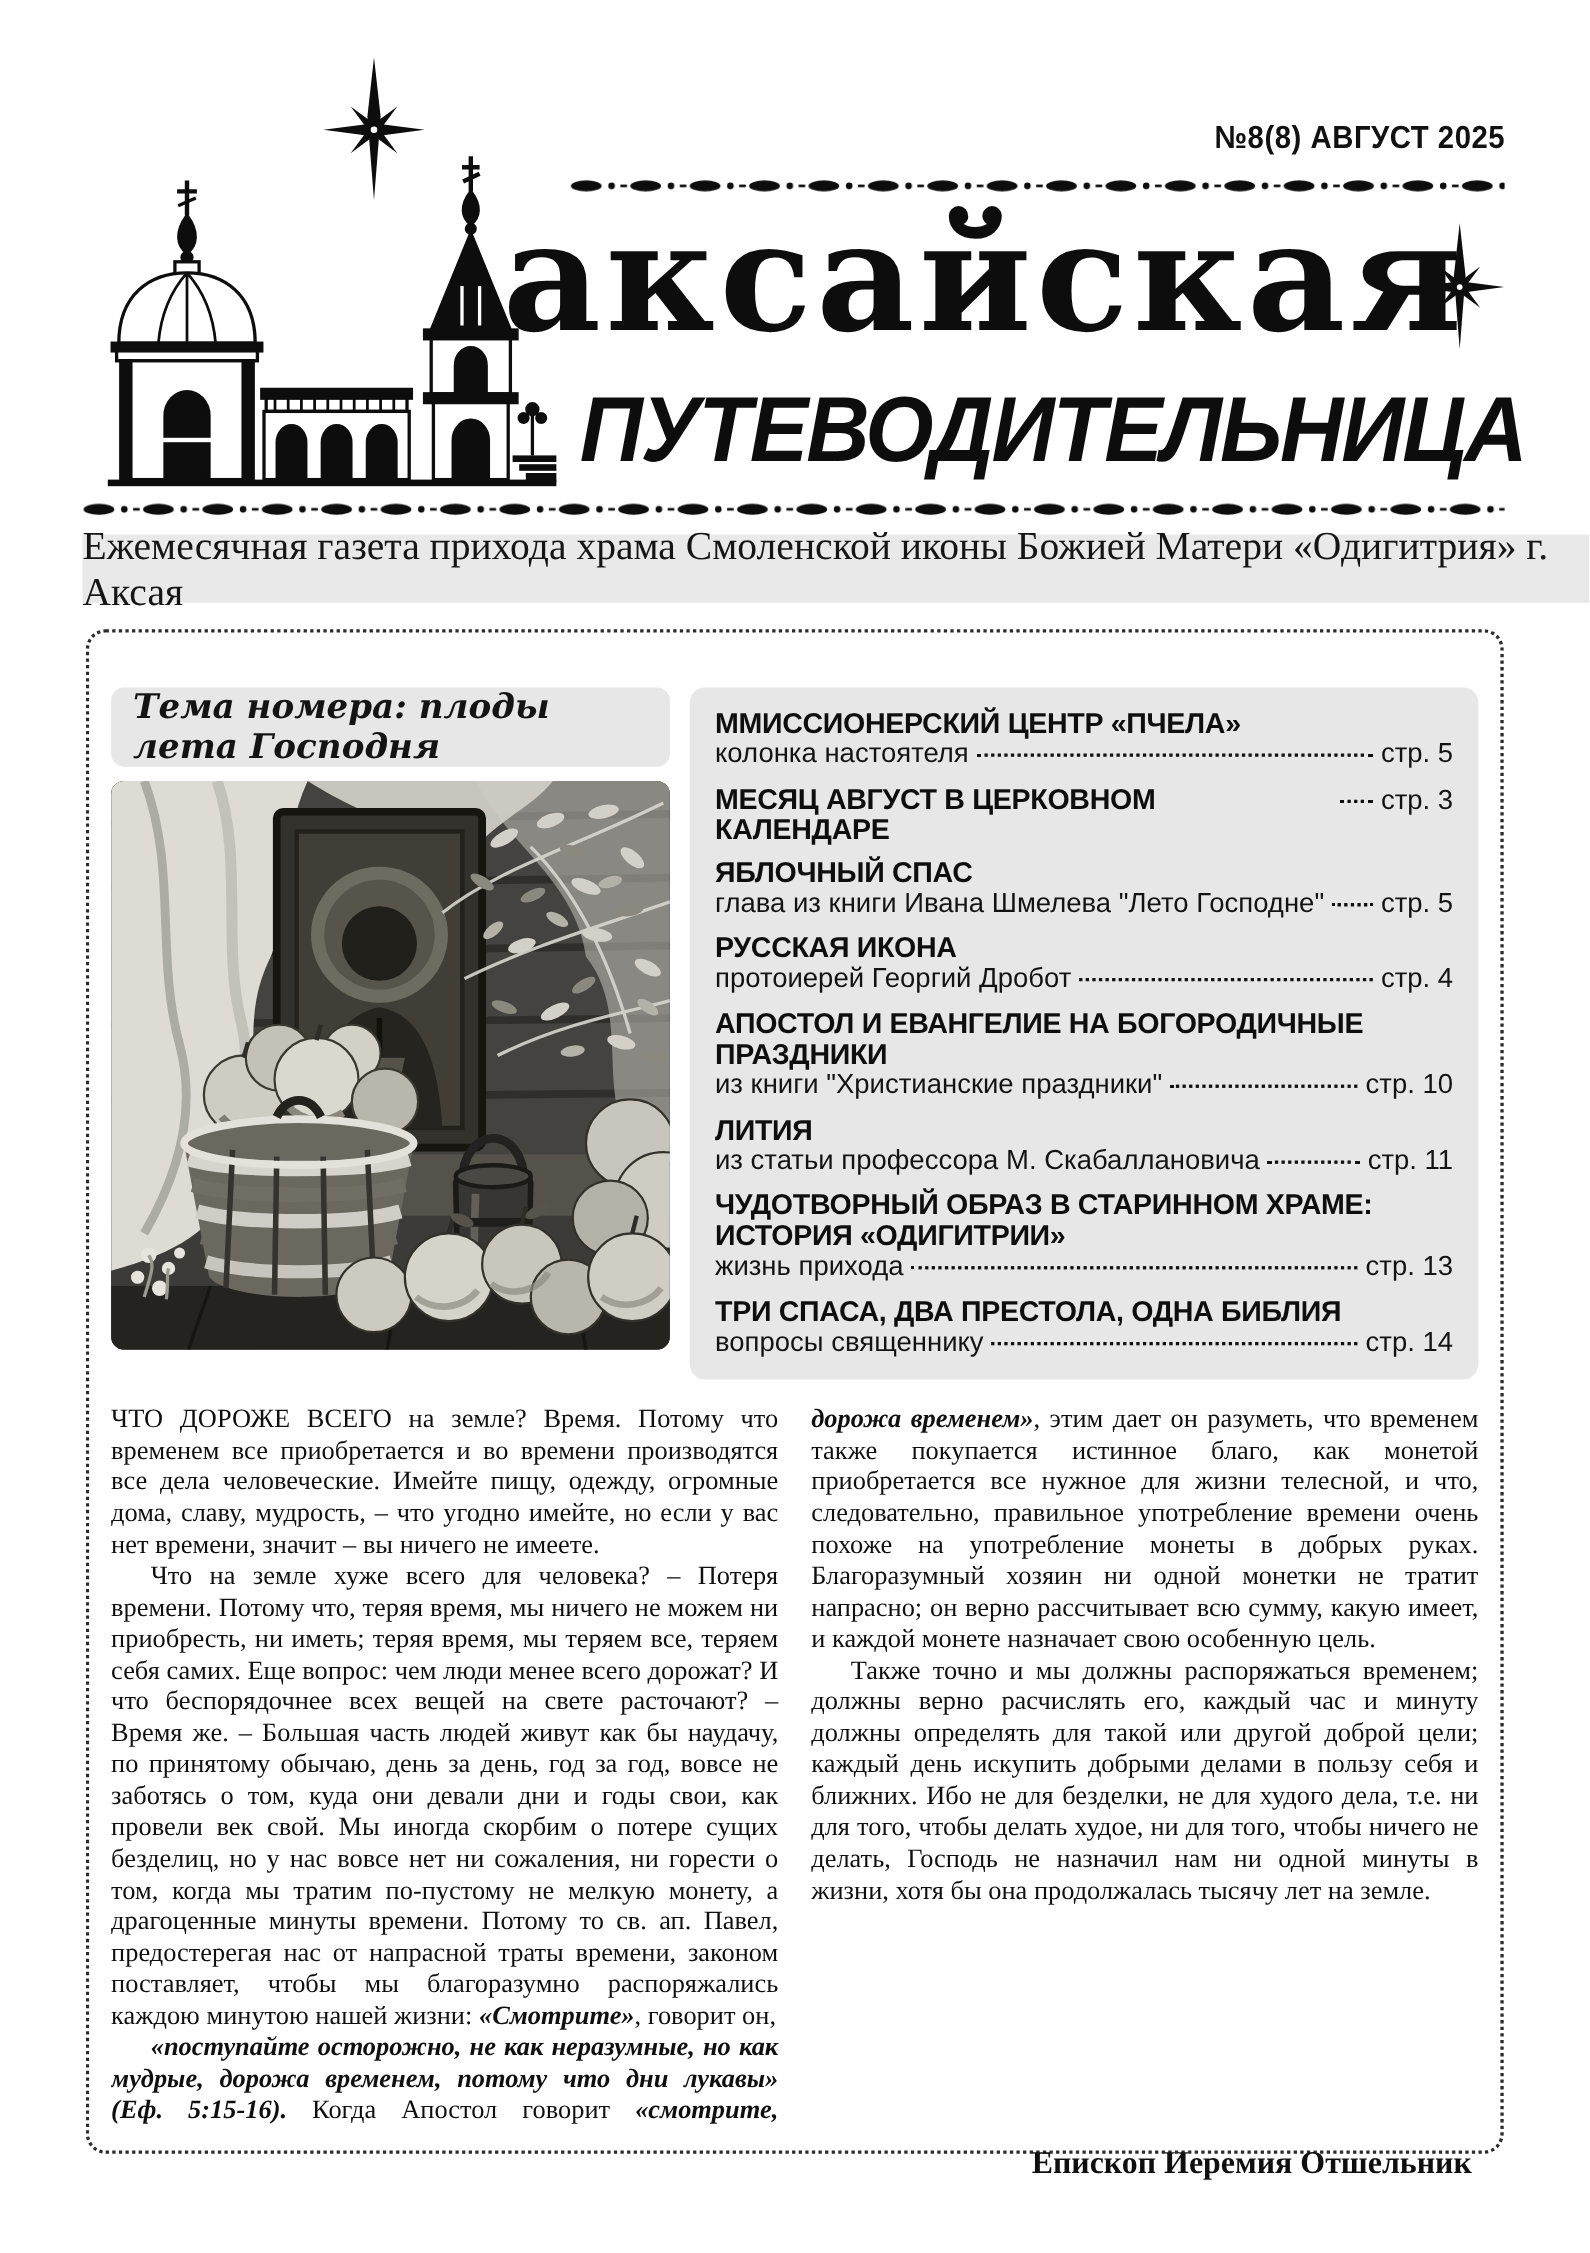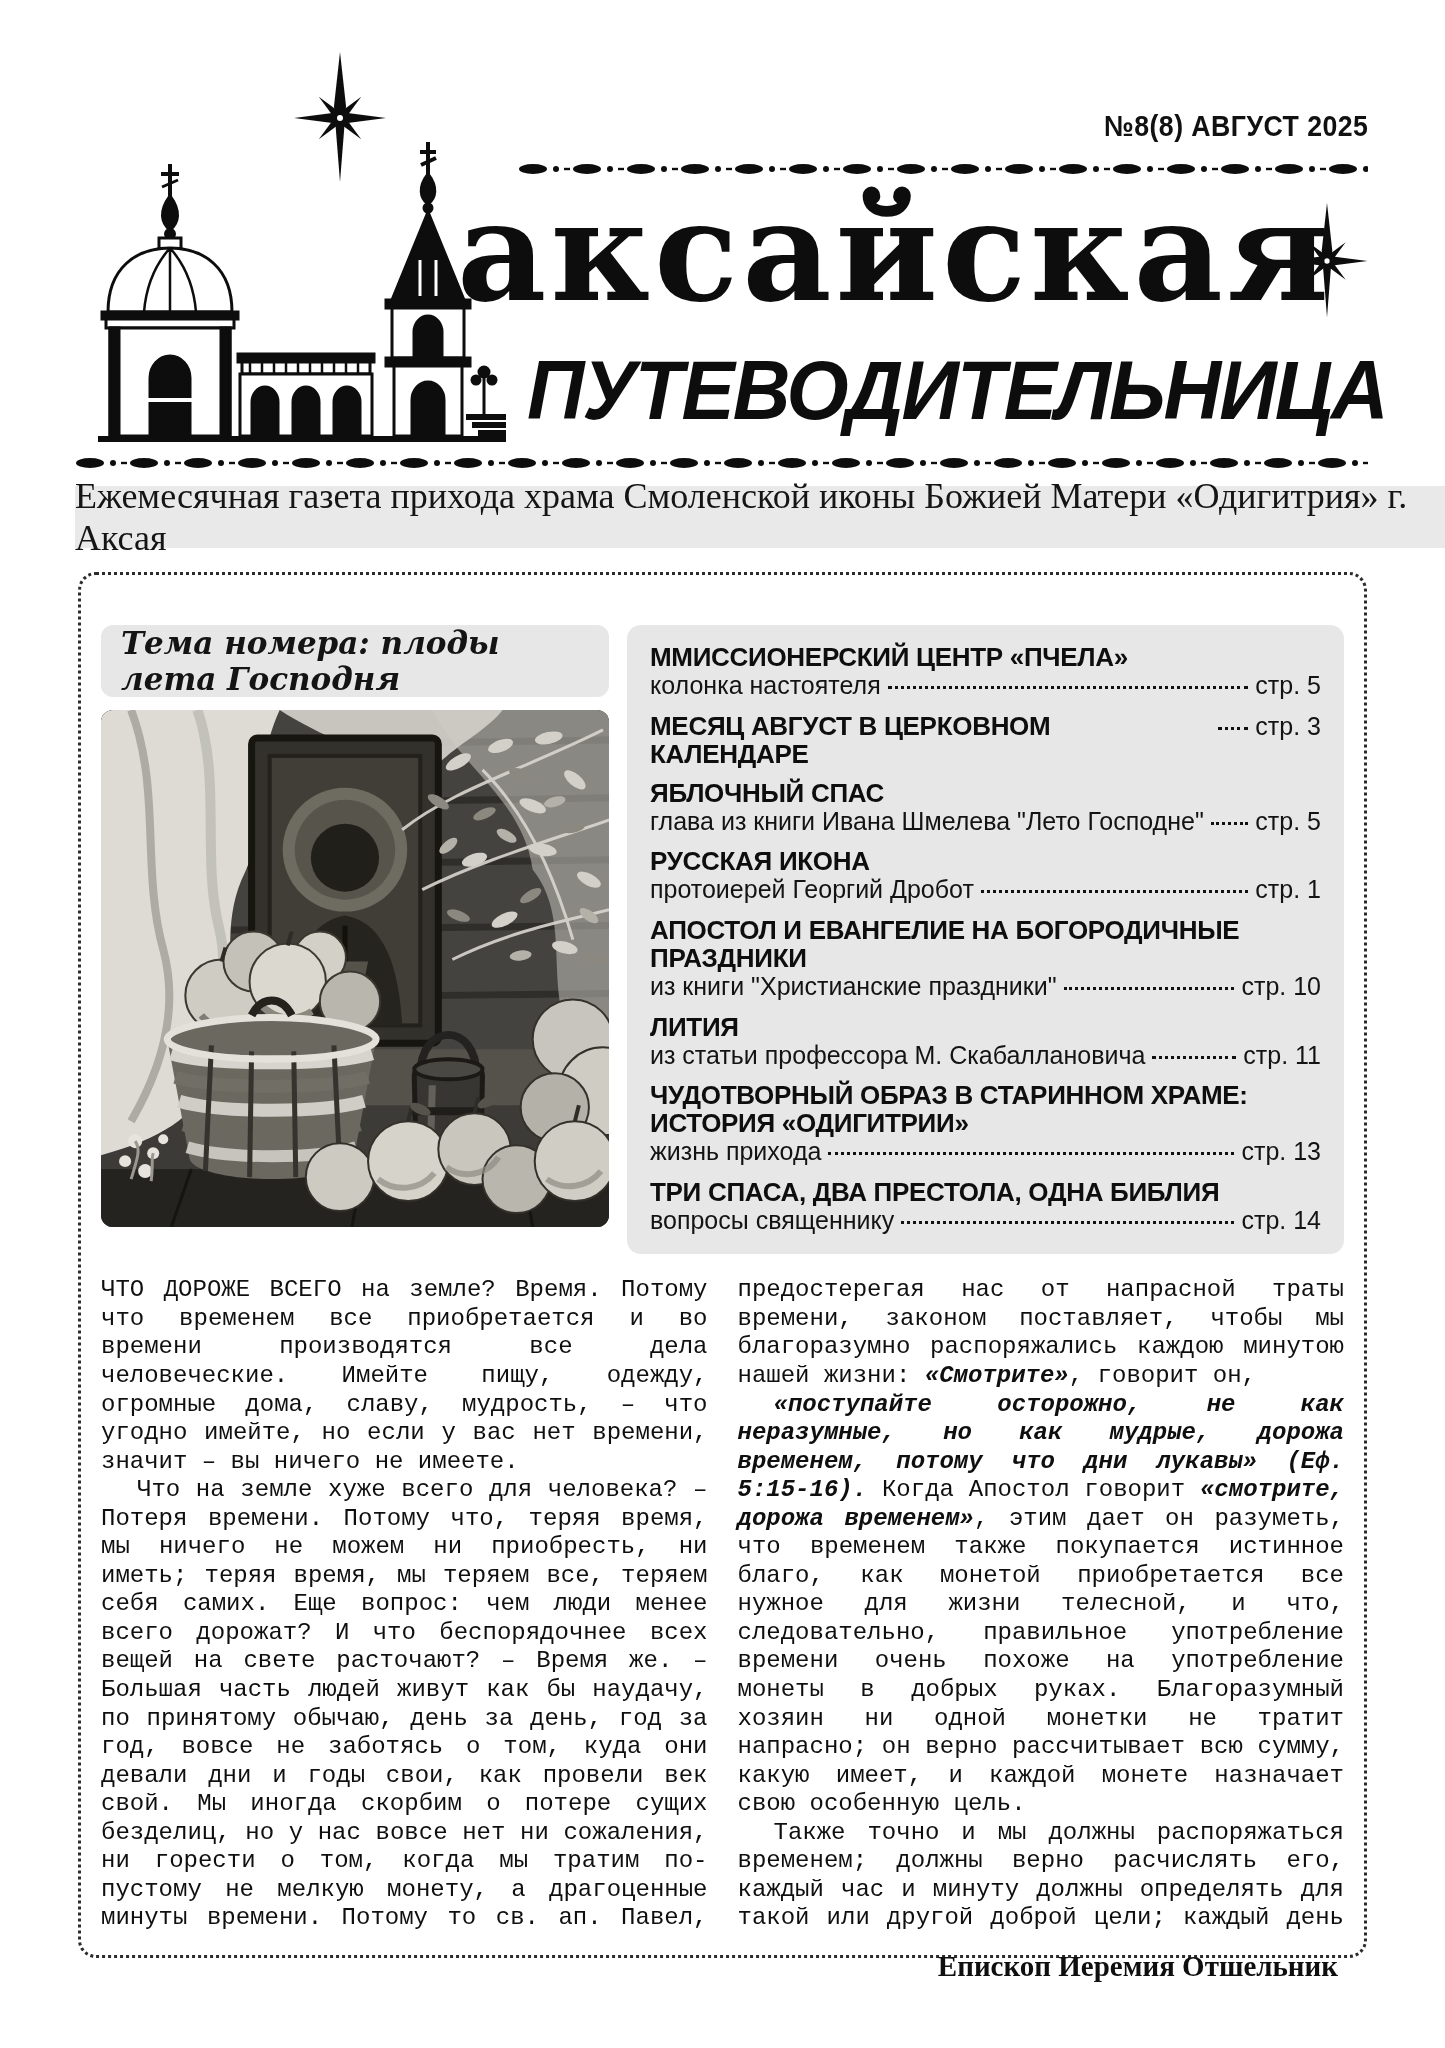--- a/index.html
+++ b/index.html
@@ -41,21 +41,21 @@
   .toc-box{flex:1;background:#e7e7e7;border-radius:14px;padding:18px 23px 8px;box-sizing:border-box;}
   .toc-item{margin-bottom:11px;}
   .toc-title{font-weight:700;font-size:26px;line-height:1.08;letter-spacing:-.3px;
              white-space:pre-line;color:#0e0e0e;}
   .toc-row{display:flex;align-items:baseline;font-size:25px;line-height:1.18;color:#131313;}
   .leader{flex:1;border-bottom:3.5px dotted #111;margin:0 7px;position:relative;top:-5px;min-width:30px;}
   .toc-page{white-space:nowrap;}
 
   
   .article{margin-top:22px;height:662px;column-count:2;column-gap:30px;column-fill:auto;
-           overflow:hidden;font-family:Liberation Mono, monospace;font-size:24px;line-height:1.19;
+           overflow:hidden;font-family:Liberation Serif, serif;font-size:24px;line-height:1.19;
            text-align:justify;color:#0f0f0f;}
   .article p{margin:0;text-indent:36px;}
   .article p.first{text-indent:0;}
   .em{font-weight:700;font-style:italic;}
   .signature{margin-top:12px;text-align:right;font-family:"Liberation Serif",serif;
              font-weight:700;font-size:29px;padding-right:6px;color:#0f0f0f;}
 </style>
 </head>
 <body>
 
@@ -352,21 +352,21 @@
             <span class="leader"></span>
             <span class="toc-page">стр. 5</span>
           </div>
         </div>
 
         <div class="toc-item">
           <div class="toc-title">РУССКАЯ ИКОНА</div>
           <div class="toc-row">
             <span>протоиерей Георгий Дробот</span>
             <span class="leader"></span>
-            <span class="toc-page">стр. 1</span>
+            <span class="toc-page">стр. 4</span>
           </div>
         </div>
 
         <div class="toc-item">
           <div class="toc-title">АПОСТОЛ И ЕВАНГЕЛИЕ НА БОГОРОДИЧНЫЕ ПРАЗДНИКИ</div>
           <div class="toc-row">
             <span>из книги "Христианские праздники"</span>
             <span class="leader"></span>
             <span class="toc-page">стр. 10</span>
           </div>

